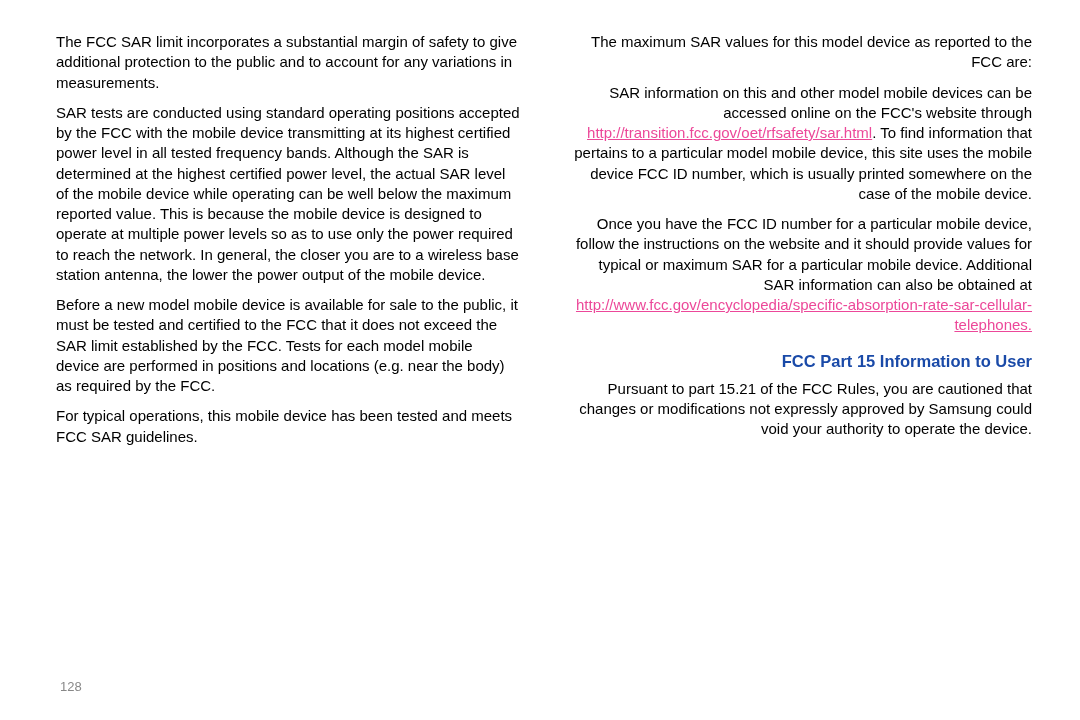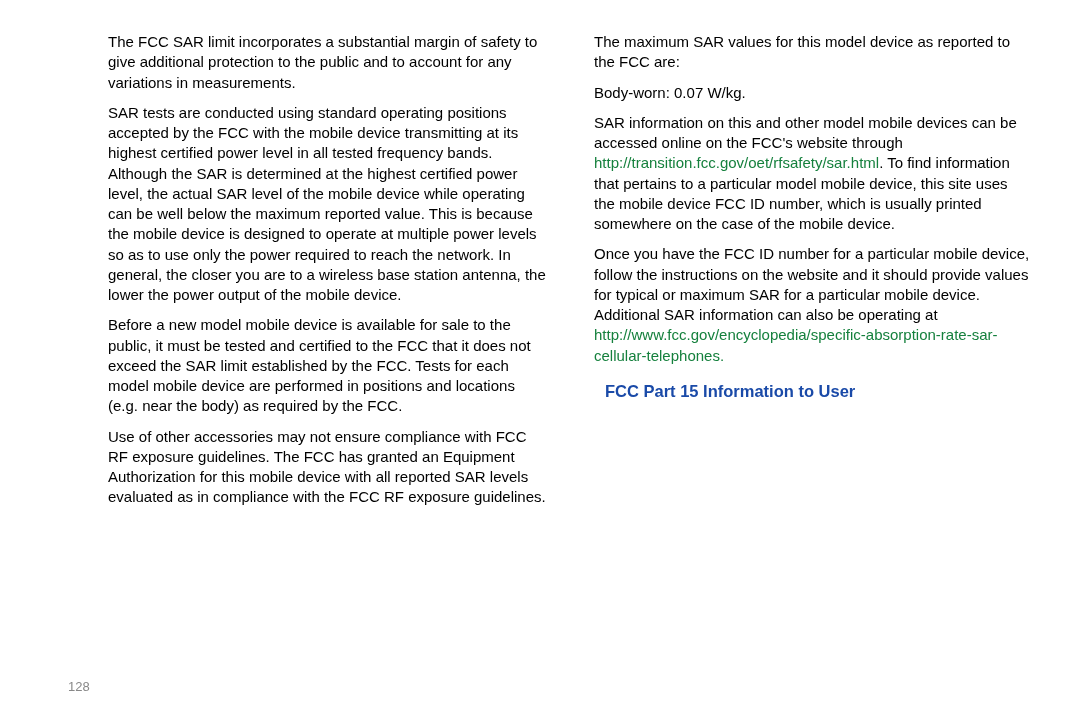--- a/index.html
+++ b/index.html
@@ -7,75 +7,77 @@
     padding: 0;
     width: 1080px;
     height: 720px;
     background: #ffffff;
     font-family: Arial, Helvetica, sans-serif;
     overflow: hidden;
   }
   .page {
     display: flex;
     flex-direction: row;
-    padding: 32px 48px 20px 108px;
+    padding: 32px 48px 20px 56px;
     box-sizing: border-box;
     height: 100%;
   }
   .column {
     flex: 1;
     box-sizing: border-box;
   }
   .column-left {
     padding-right: 24px;
   }
   .column-right {
     padding-left: 24px;
+    text-align: right;
   }
   p {
     margin: 0 0 10px 0;
     font-size: 15px;
     line-height: 1.35;
     color: #000;
   }
   h2 {
     margin: 16px 0 8px 11px;
     font-size: 16.5px;
     font-weight: bold;
     color: #1a4aa8;
     font-family: Arial, Helvetica, sans-serif;
   }
   a, .link {
-    color: #15803d;
+    color: #ec4899;
+    text-decoration: underline;
     cursor: pointer;
   }
   .page-number {
     position: absolute;
     bottom: 26px;
-    left: 68px;
+    left: 60px;
     font-size: 13px;
     color: #888;
   }
 </style>
 </head>
 <body>
 
 <div class="page">
   <div class="column column-left">
     <p>The FCC SAR limit incorporates a substantial margin of safety to give additional protection to the public and to account for any variations in measurements.</p>
     <p>SAR tests are conducted using standard operating positions accepted by the FCC with the mobile device transmitting at its highest certified power level in all tested frequency bands. Although the SAR is determined at the highest certified power level, the actual SAR level of the mobile device while operating can be well below the maximum reported value. This is because the mobile device is designed to operate at multiple power levels so as to use only the power required to reach the network. In general, the closer you are to a wireless base station antenna, the lower the power output of the mobile device.</p>
     <p>Before a new model mobile device is available for sale to the public, it must be tested and certified to the FCC that it does not exceed the SAR limit established by the FCC. Tests for each model mobile device are performed in positions and locations (e.g. near the body) as required by the FCC.</p>
-    <p>Use of other accessories may not ensure compliance with FCC RF exposure guidelines. The FCC has granted an Equipment Authorization for this mobile device with all reported SAR levels evaluated as in compliance with the FCC RF exposure guidelines.</p>
+    <p>For typical operations, this mobile device has been tested and meets FCC SAR guidelines.</p>
   </div>
   <div class="column column-right">
     <p>The maximum SAR values for this model device as reported to the FCC are:</p>
-    <p>Body-worn: 0.07 W/kg.</p>
     <p>
       <span>SAR information on this and other model mobile devices can be accessed online on the FCC's website through </span><span class="link">http://transition.fcc.gov/oet/rfsafety/sar.html</span><span>. To find information that pertains to a particular model mobile device, this site uses the mobile device FCC ID number, which is usually printed somewhere on the case of the mobile device.</span>
     </p>
     <p>
-      <span>Once you have the FCC ID number for a particular mobile device, follow the instructions on the website and it should provide values for typical or maximum SAR for a particular mobile device. Additional SAR information can also be operating at </span><span class="link">http://www.fcc.gov/encyclopedia/specific-absorption-rate-sar-cellular-telephones.</span>
+      <span>Once you have the FCC ID number for a particular mobile device, follow the instructions on the website and it should provide values for typical or maximum SAR for a particular mobile device. Additional SAR information can also be obtained at </span><span class="link">http://www.fcc.gov/encyclopedia/specific-absorption-rate-sar-cellular-telephones.</span>
     </p>
     <h2>FCC Part 15 Information to User</h2>
+    <p>Pursuant to part 15.21 of the FCC Rules, you are cautioned that changes or modifications not expressly approved by Samsung could void your authority to operate the device.</p>
   </div>
 </div>
 
 <div class="page-number">128</div>
 
 </body></html>

